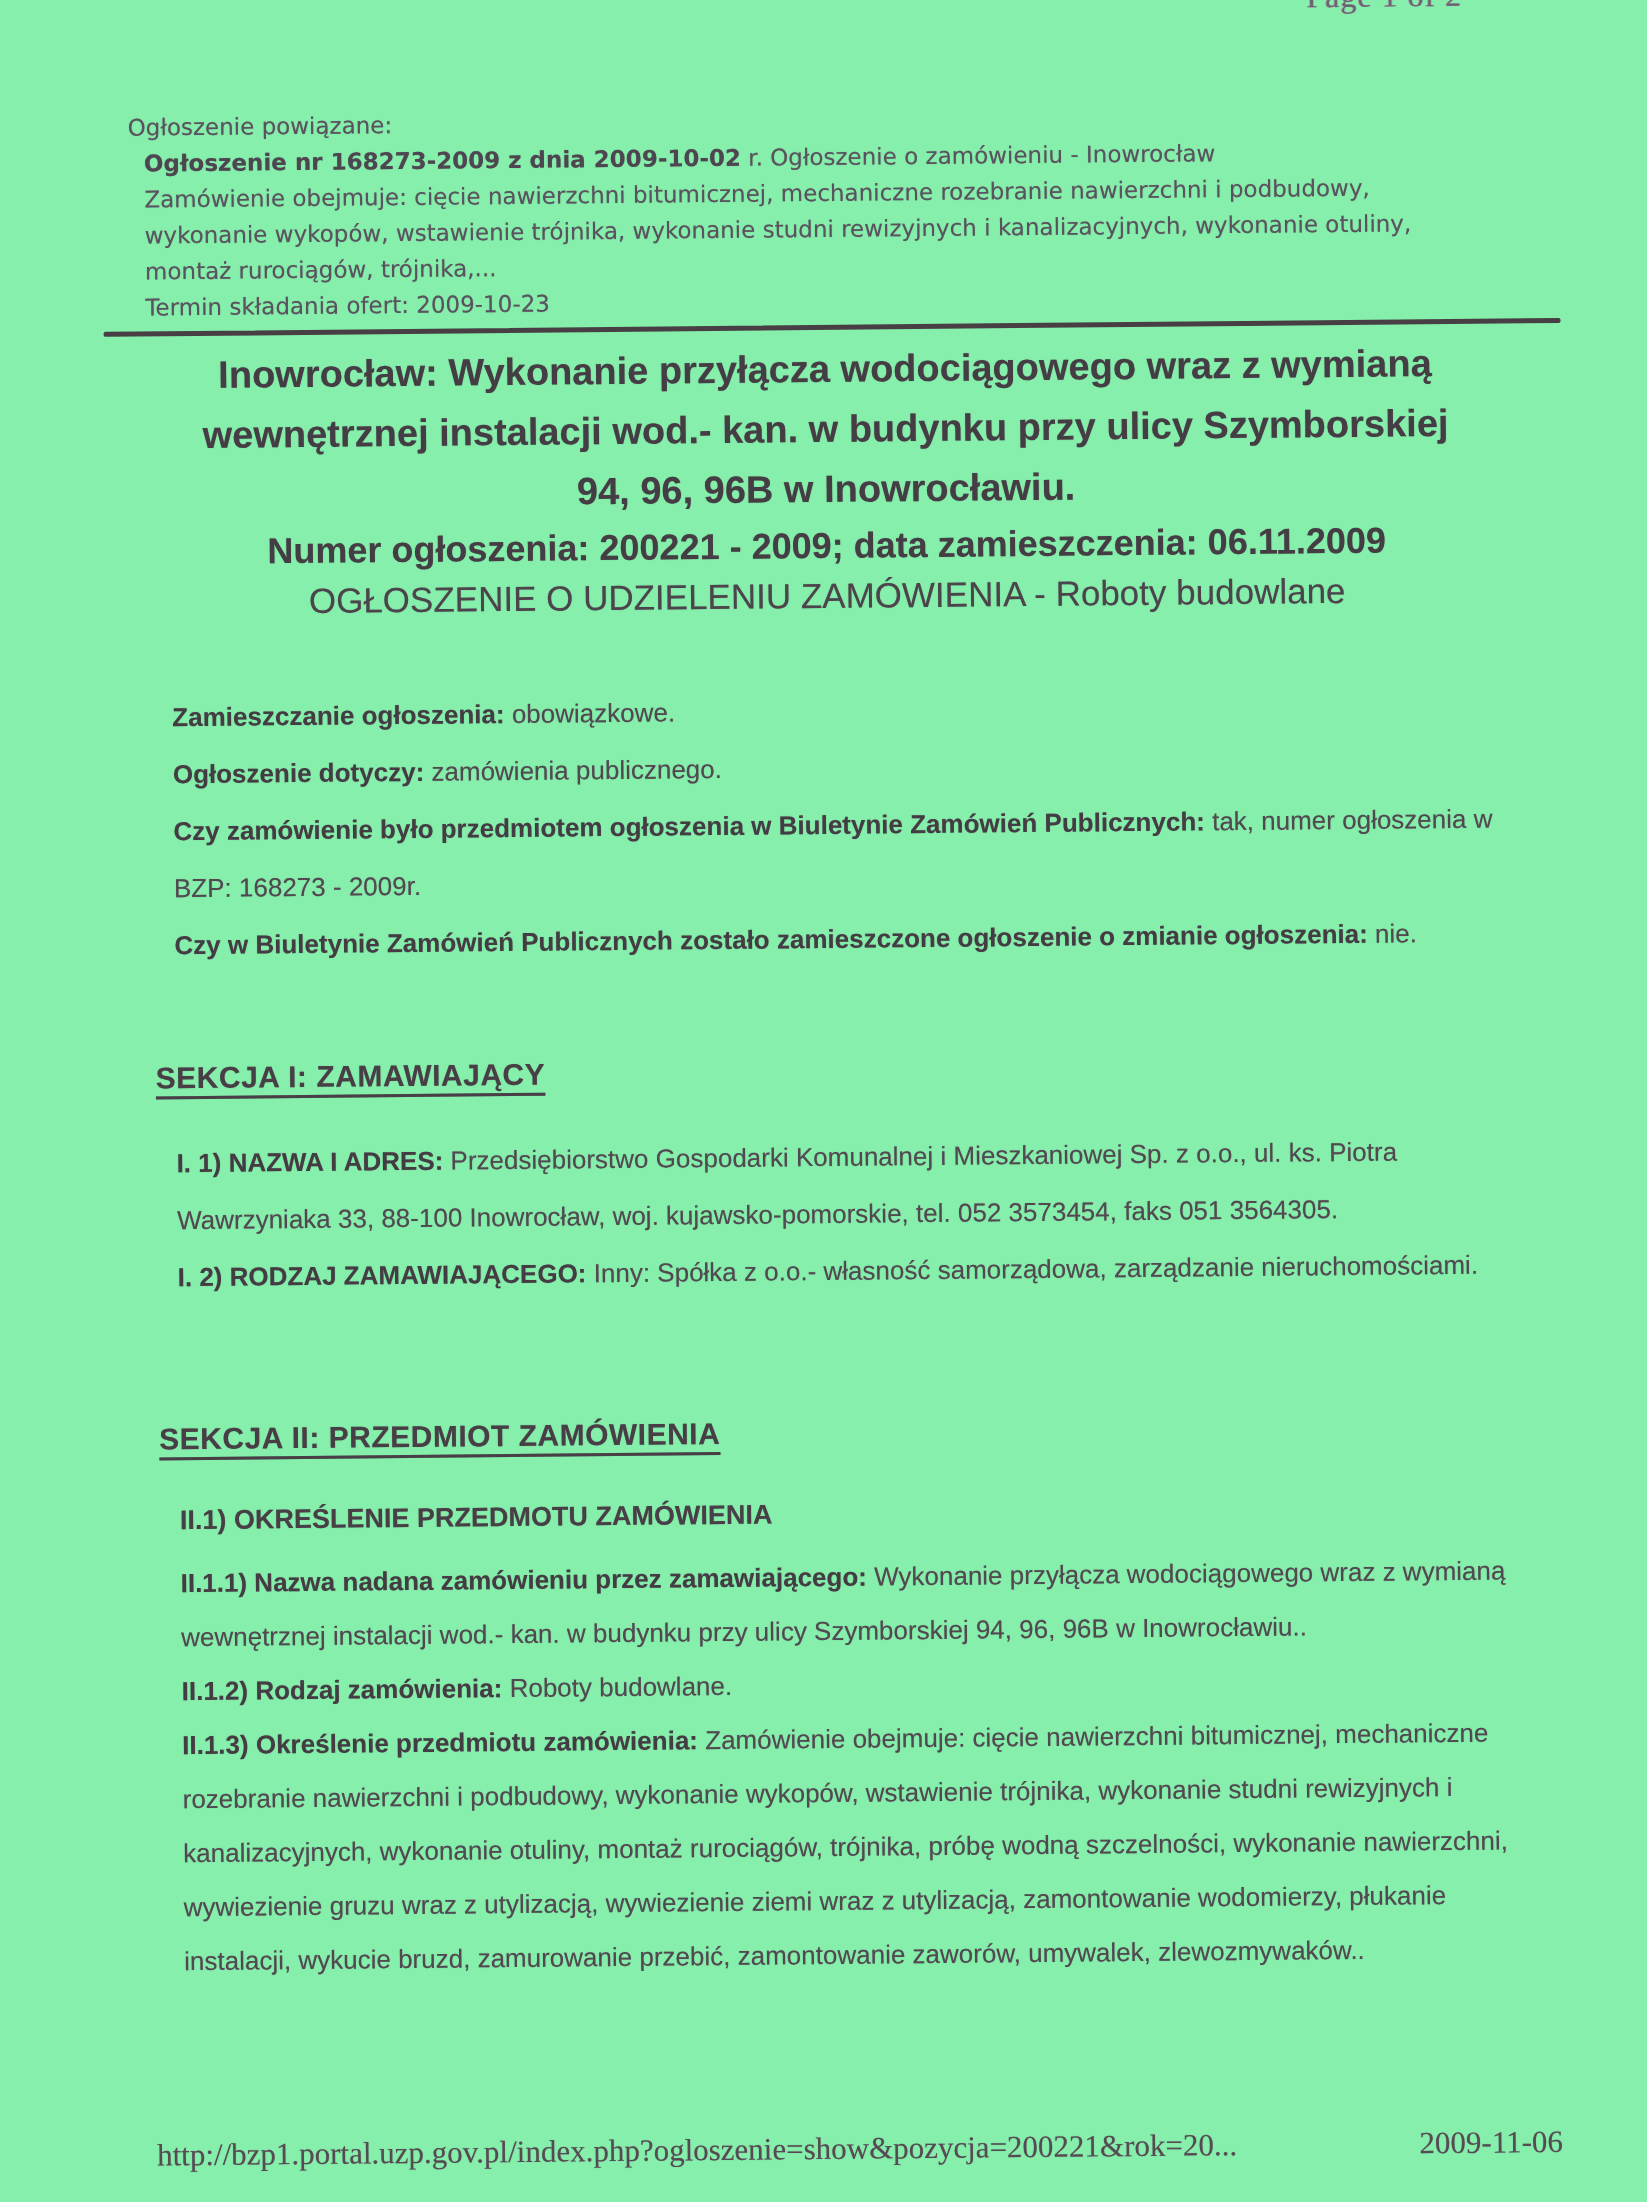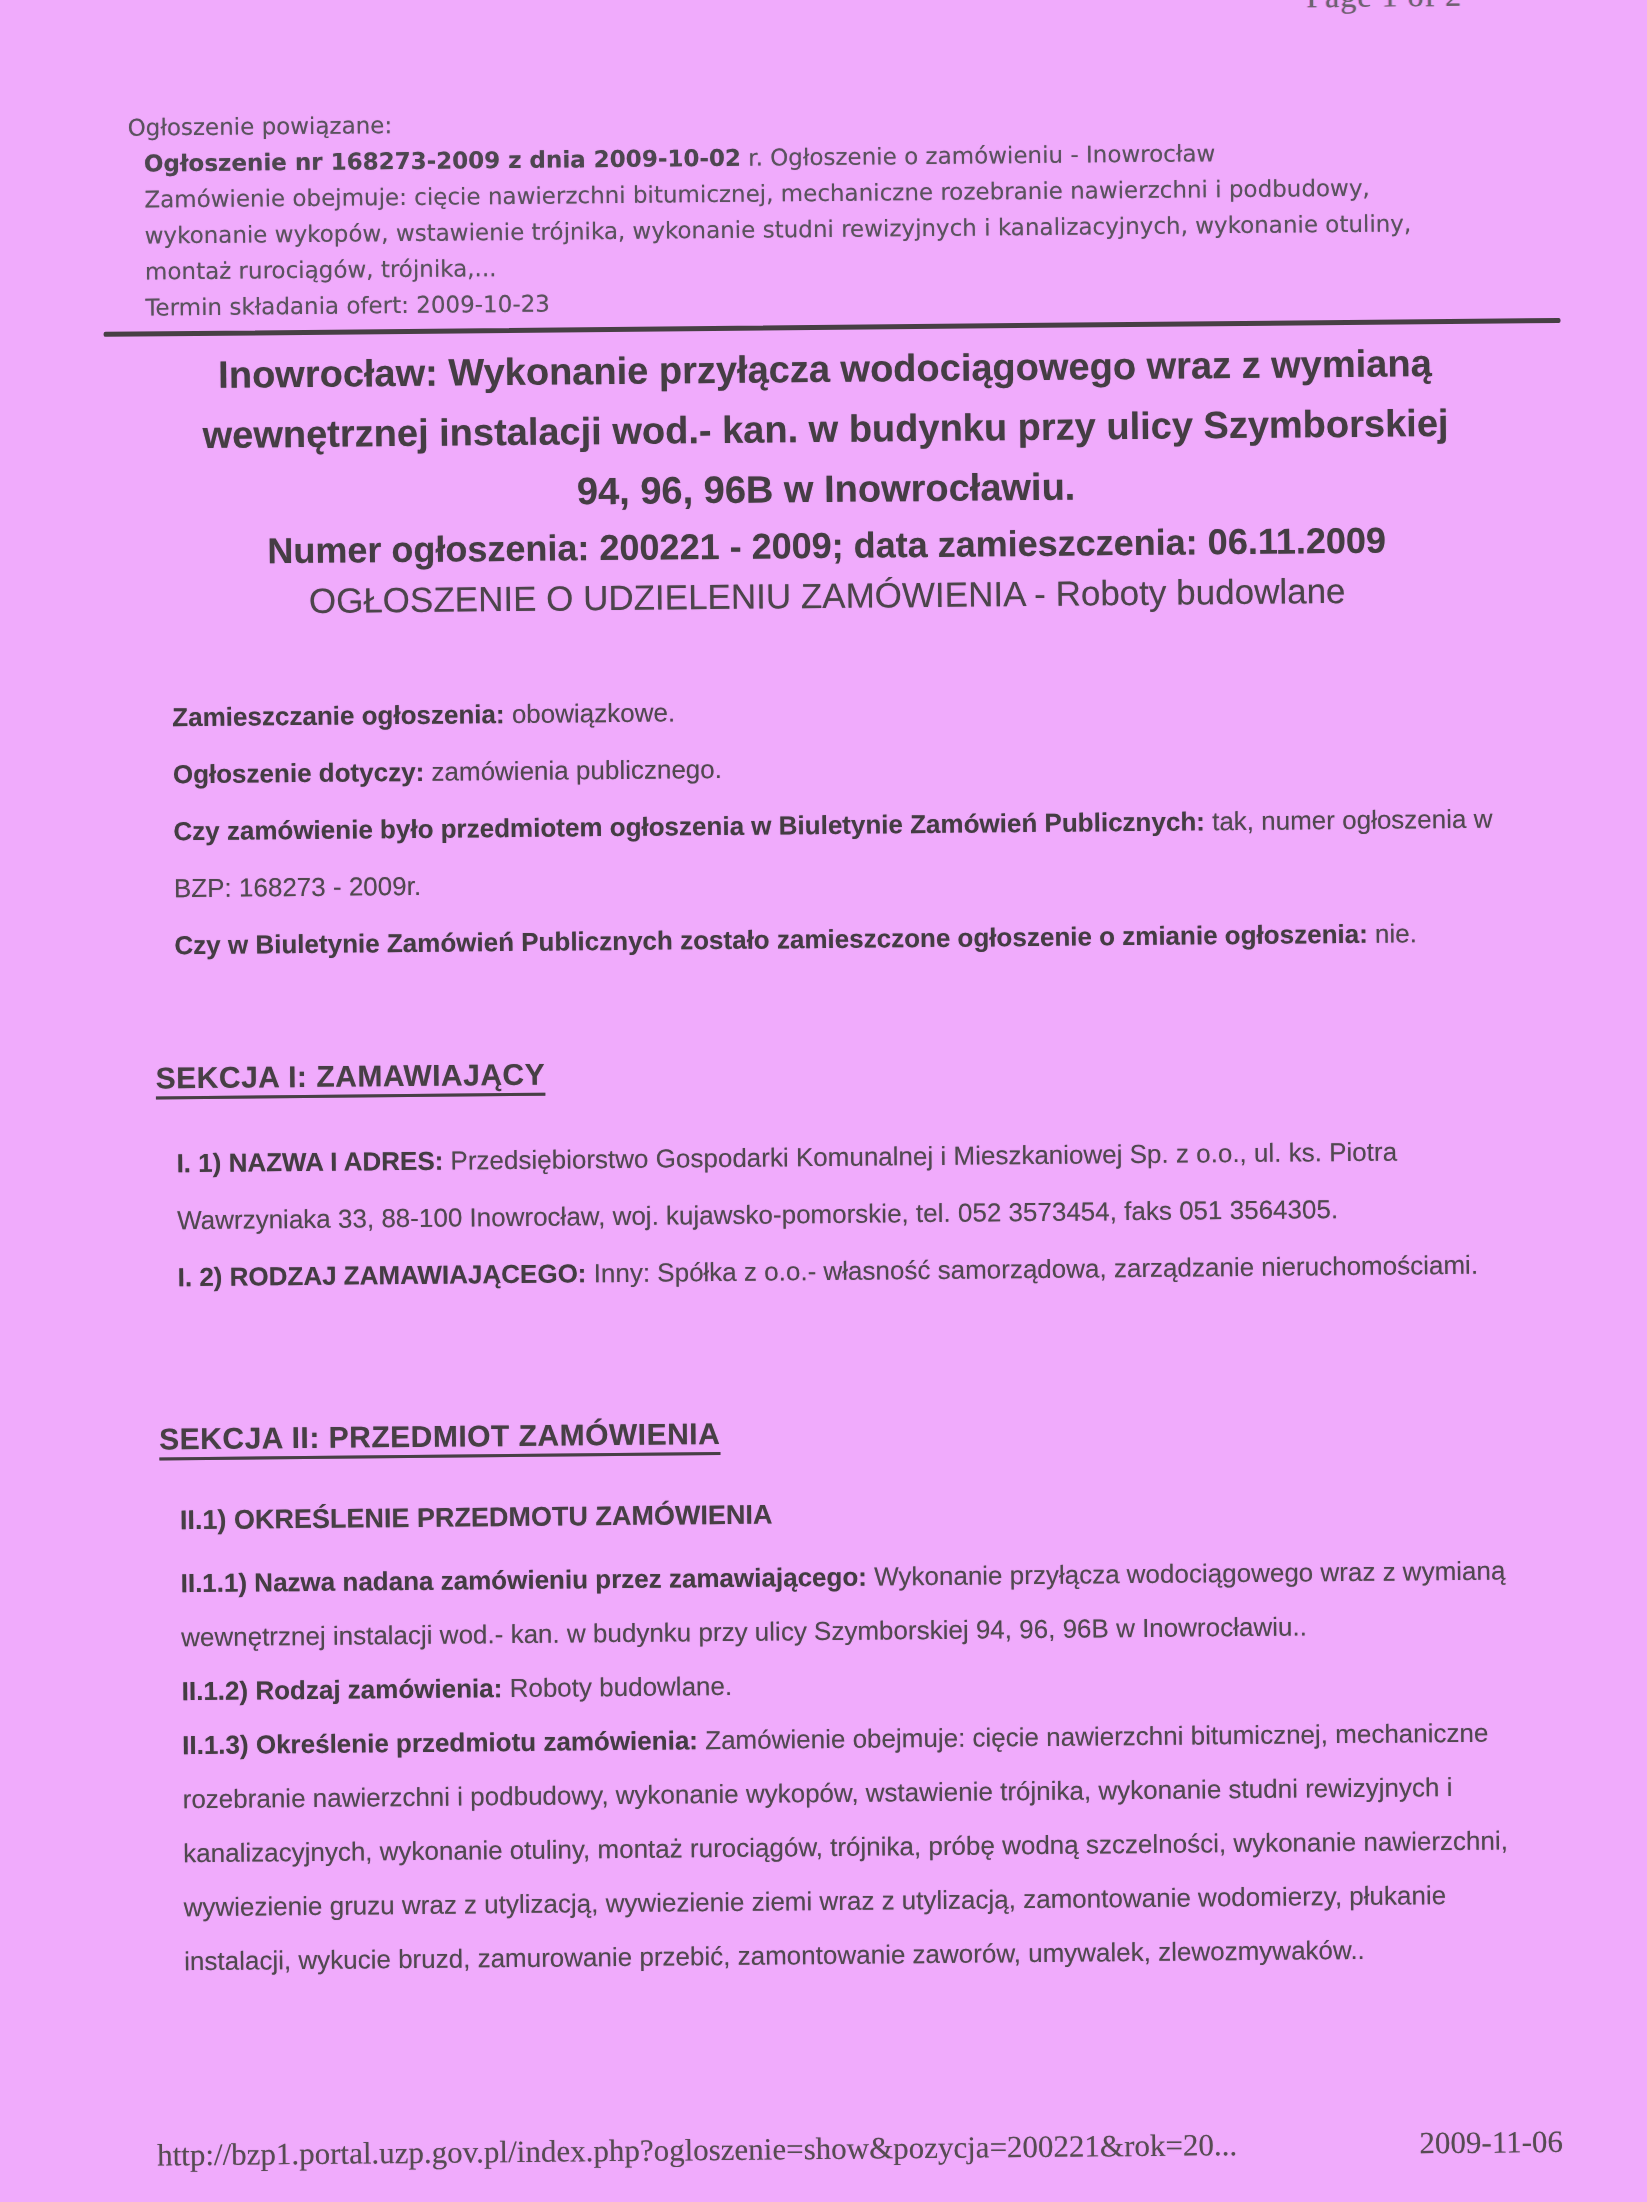--- a/index.html
+++ b/index.html
@@ -1,20 +1,20 @@
 <!DOCTYPE html>
 <html lang="pl"><head>
 <meta charset="utf-8">
 <title>Ogłoszenie o udzieleniu zamówienia — scan</title>
 <style>
   html,body{margin:0;padding:0;background:#fdfdfc;}
   .page{
     position:relative;
     width:1647px;height:2203px;
-    background:#f0abfc;
+    background:#86efac;
     overflow:hidden;
     font-family:"Liberation Sans",sans-serif;
     color:#4e464c;
   }
   
   .scan{
     position:absolute;inset:0;
     transform:rotate(-0.55deg);
     transform-origin:50% 50%;
     text-shadow:0 0 1px rgba(80,70,80,.45);

